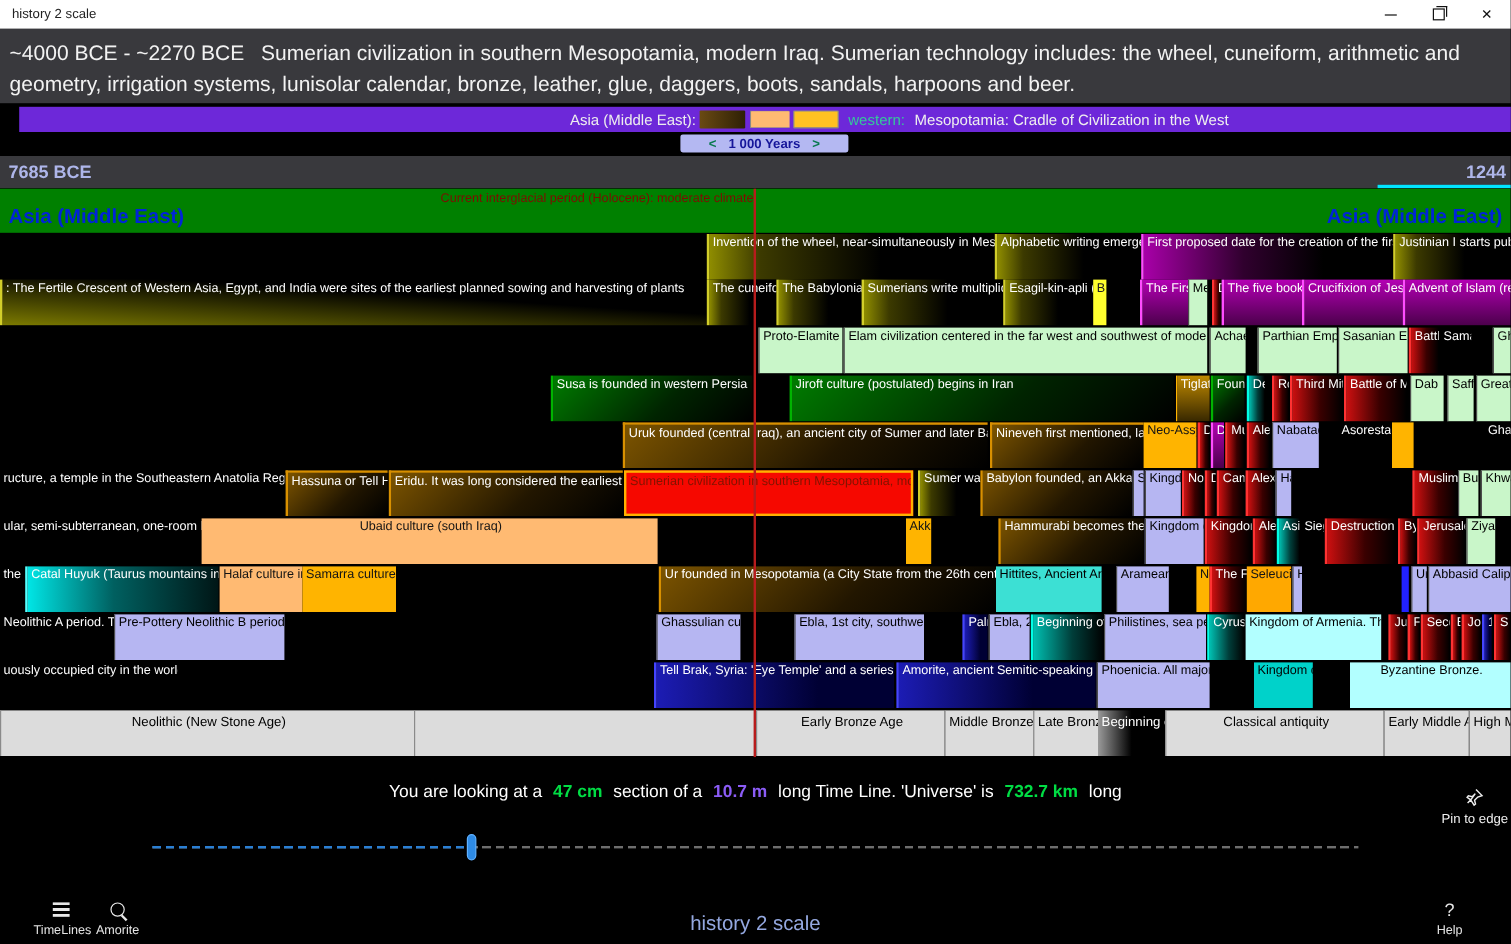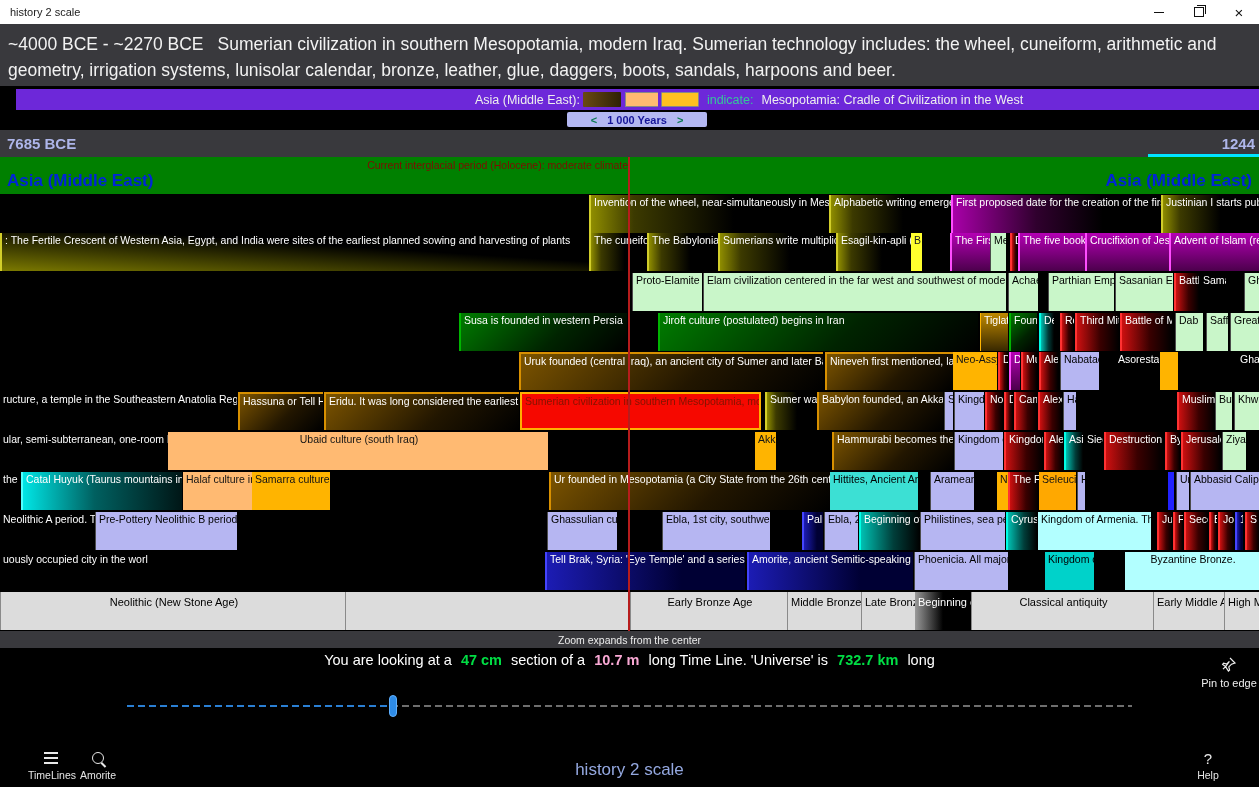--- a/index.html
+++ b/index.html
@@ -130,21 +130,21 @@
 
   <div id="header">
     <span class="dr">~4000 BCE - ~2270 BCE</span><span>Sumerian civilization in southern Mesopotamia, modern Iraq. Sumerian technology includes: the wheel, cuneiform, arithmetic and geometry, irrigation systems, lunisolar calendar, bronze, leather,  glue, daggers, boots, sandals, harpoons and beer.</span>
   </div>
 
   <div id="legend">
     <span class="lab">Asia (Middle East):</span>
     <span id="sw1" class="sw" style="background: linear-gradient(90deg, rgb(106, 74, 18), rgb(46, 32, 6));"></span>
     <span id="sw2" class="sw" style="background: rgb(255, 186, 114);"></span>
     <span id="sw3" class="sw" style="background: rgb(255, 193, 34);"></span>
-    <span class="ind">indicate:</span>
+    <span class="ind">western:</span>
     <span class="mean">Mesopotamia: Cradle of Civilization in the West</span>
   </div>
 
   <div id="periodbtn">
     <span class="arr">&lt;</span>
     <span>1 000 Years</span>
     <span class="arr">&gt;</span>
   </div>
 
   <div id="scalebar">
@@ -278,30 +278,27 @@
         <div class="blk s-epoch" style="left: 787px; top: 435px; width: 74px; height: 38px;">Middle Bronze Age</div>
         <div class="blk s-epoch" style="left: 861px; top: 435px; width: 54px; height: 38px;">Late Bronze</div>
         <div class="blk s-epochD" style="left: 915px; top: 435px; width: 56px; height: 38px;">Beginning of I</div>
         <div class="blk s-epoch" style="left: 971px; top: 435px; width: 182px; height: 38px;">Classical antiquity</div>
         <div class="blk s-epoch" style="left: 1153px; top: 435px; width: 71px; height: 38px;">Early Middle Ages</div>
         <div class="blk s-epoch" style="left: 1224px; top: 435px; width: 35px; height: 38px;">High Mid</div>
       </div>
     <div id="centerline" style="background: rgb(183, 28, 28);"></div>
   </div>
 
-  <div id="zoomnote">
-    <span>Zoom expands from the center</span>
-  </div>
 
   <div id="bottom">
     <div id="status">
       <span>You are looking at a</span>
       <span class="v val" style="color: rgb(0, 221, 68);">47 cm</span>
       <span>section of a</span>
-      <span class="v val" style="color: #f9a8d4;">10.7 m</span>
+      <span class="v val" style="color: #8b5cf6;">10.7 m</span>
       <span>long Time Line.  'Universe' is</span>
       <span class="v val" style="color: rgb(0, 221, 68);">732.7 km</span>
       <span>long</span>
     </div>
 
     <div id="pin">
       <svg width="16" height="18" viewBox="0 0 16 18">
         <g fill="none" stroke="#eeeeee" stroke-width="1.2">
           <path d="M9 2 L14 7 L10.5 8.2 L7.8 10.9 L8.6 14 L7.4 15 L4.6 10.6 L2 13.2 M4.6 10.6 L1.6 8.4 L2.6 7.2 L5.8 8 L8.4 5.4 Z"></path>
         </g>

